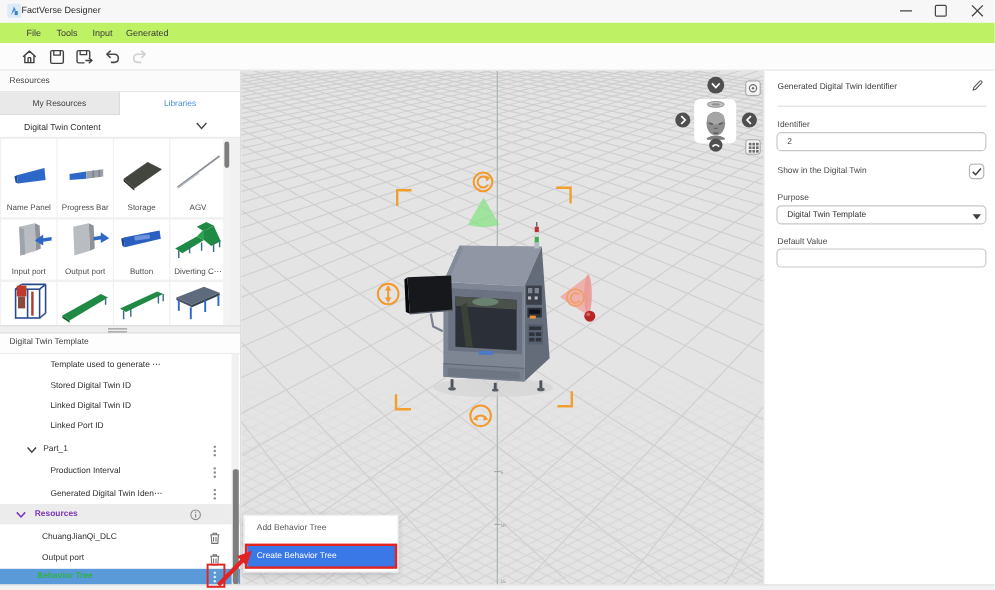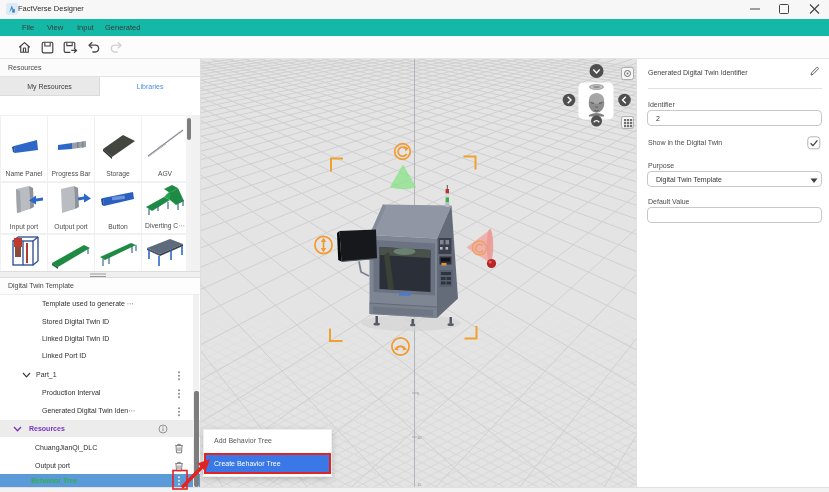--- a/index.html
+++ b/index.html
@@ -2,21 +2,21 @@
 <html><head>
 <meta charset="utf-8">
 <style>
 * { margin:0; padding:0; box-sizing:border-box; }
 html,body { width:829px; height:492px; overflow:hidden; }
 body { font-family:"Liberation Sans", sans-serif; position:relative; background:#fff; color:#333; }
 .abs { position:absolute; }
 
 #titlebar { position:absolute; left:0; top:0; width:829px; height:19px; background:#f7f7f7;text-align:right; }
 #titlebar .t { position:absolute; left:18px; top:4px; font-size:7.5px; color:#2b2b2b; }
-#menubar { position:absolute; left:0; top:19px; width:829px; height:17px; background:#14b8a6; font-size:7.5px; color:#3a3a3a; }
+#menubar { position:absolute; left:0; top:19px; width:829px; height:17px; background:#bef264; font-size:7.5px; color:#3a3a3a; }
 #menubar span { position:absolute; top:4px; }
 #toolbar { position:absolute; left:0; top:36px; width:829px; height:23px; background:#fcfcfc; border-bottom:1px solid #e4e4e4; }
 .winbtn { position:absolute; top:0; width:30px; height:18px; color:#444; text-align:center; }
 
 #lpanel { position:absolute; left:0; top:59px; width:201px; height:433px; background:#fff; border-right:1px solid #dedede; }
 #lp-head { position:absolute; left:0; top:0; width:200px; height:18px; border-bottom:1px solid #e2e2e2; background:#fbfbfb; }
 #lp-head span { position:absolute; left:8px; top:5px; font-size:7px; color:#454545; }
 .tab { position:absolute; top:18px; width:100px; height:19px; font-size:7px; text-align:center; line-height:19px; }
 #tab1 { left:0; background:#e9e9e9; color:#3c3c3c; border-right:1px solid #dcdcdc; border-bottom:1px solid #dcdcdc;}
 #tab2 { left:100px; background:#fff; color:#4a90d9; }
@@ -63,21 +63,21 @@
     </svg></div>
 <div class="winbtn" style="left:769px;"><svg width="30" height="18">
       <rect x="10.5" y="4.5" width="9" height="9" fill="none" stroke="#444" stroke-width="1" rx="1"></rect>
     </svg></div>
 <div class="winbtn" style="left:800px;"><svg width="30" height="18">
       <path d="M10 4.5 L19 13.5 M19 4.5 L10 13.5" stroke="#444" stroke-width="1.1" fill="none"></path>
     </svg></div>
 
 <div id="menubar">
   <span style="left:22px">File</span>
-  <span style="left:47px">View</span>
+  <span style="left:47px">Tools</span>
   <span style="left:77px">Input</span>
   <span style="left:105px">Generated</span>
 </div>
 
 <div id="toolbar">
   <svg class="abs" style="left:17px;top:4px" width="15" height="15" viewBox="0 0 15 15">
     <path d="M2.5 7 L7.5 2.6 L12.5 7 M3.7 6.2 V12.2 H11.3 V6.2 M6.4 12.2 V8.6 Q6.4 8 7 8 H8 Q8.6 8 8.6 8.6 V12.2" fill="none" stroke="#3f3f3f" stroke-width="1.15" stroke-linecap="round" stroke-linejoin="round"></path>
   </svg>
   <svg class="abs" style="left:40px;top:4px" width="15" height="15" viewBox="0 0 15 15">
     <rect x="2.2" y="2.2" width="10.6" height="10.6" rx="1.4" fill="none" stroke="#3f3f3f" stroke-width="1.15"></rect>
@@ -97,20 +97,26 @@
     <path d="M8.8 2.2 L12 5.2 L8.8 8.2" fill="none" stroke="#cfcfcf" stroke-width="1.3" stroke-linejoin="round"></path>
   </svg>
 </div>
 
 <div id="lpanel">
   <div id="lp-head">
       <span>Resources</span>
     </div>
   <div class="tab" id="tab1">My Resources</div>
   <div class="tab" id="tab2">Libraries</div>
+  <div id="dtc-row">
+      <span>Digital Twin Content</span>
+    <svg class="abs" style="left:163px;top:5px" width="10" height="8">
+        <path d="M1 1.5 L5 6 L9 1.5" fill="none" stroke="#444" stroke-width="1.1"></path>
+      </svg>
+  </div>
   <div id="libgrid">
 
     <div class="card" style="left:1px; top:1px; height:65px;"><svg width="46" height="63" viewBox="0 0 46 63">
           <polygon points="13,30 36,24 37,34 14,37" fill="#2d68c8"></polygon>
           <polygon points="13,30 14,37 12,36 11,31" fill="#1e4e9e"></polygon>
         </svg><div class="lbl">Name Panel</div></div>
     <div class="card" style="left:48px; top:1px; height:65px;"><svg width="46" height="63" viewBox="0 0 46 63">
           <polygon points="10,29 24,27 24,33 10,34" fill="#2d68c8"></polygon>
           <polygon points="24,27 38,25 38,31 24,33" fill="#9aa0a8"></polygon>
           <rect x="29" y="26" width="1.5" height="6" fill="#7d848d"></rect>

